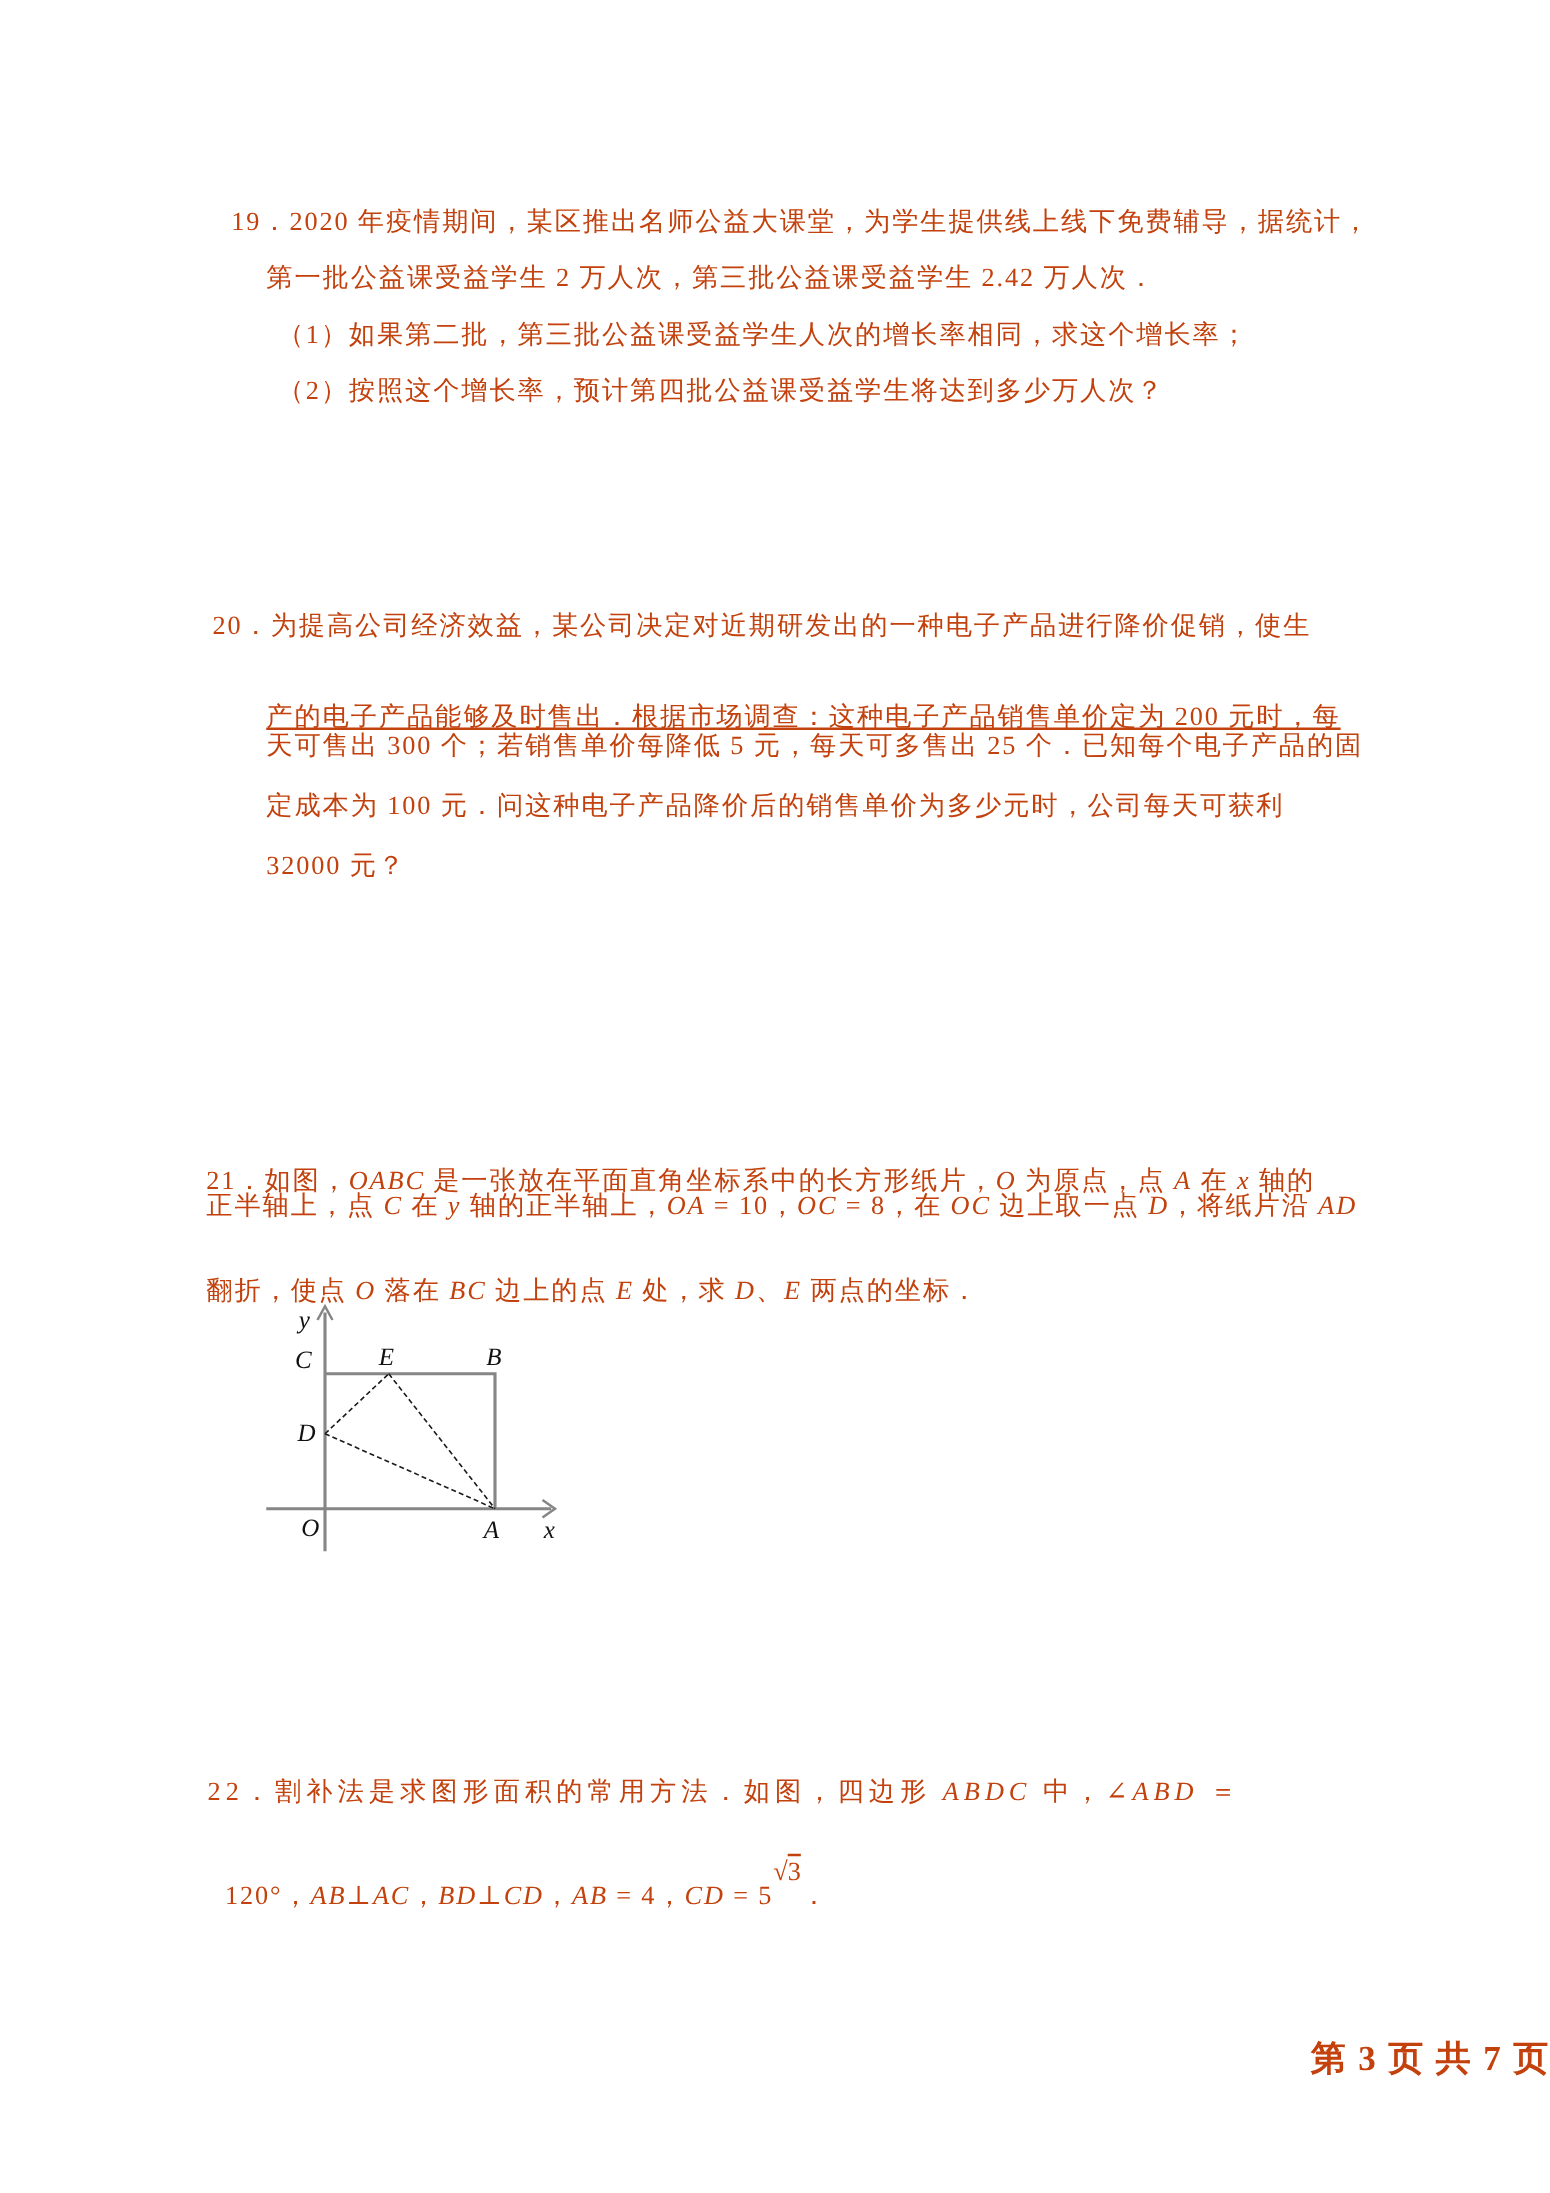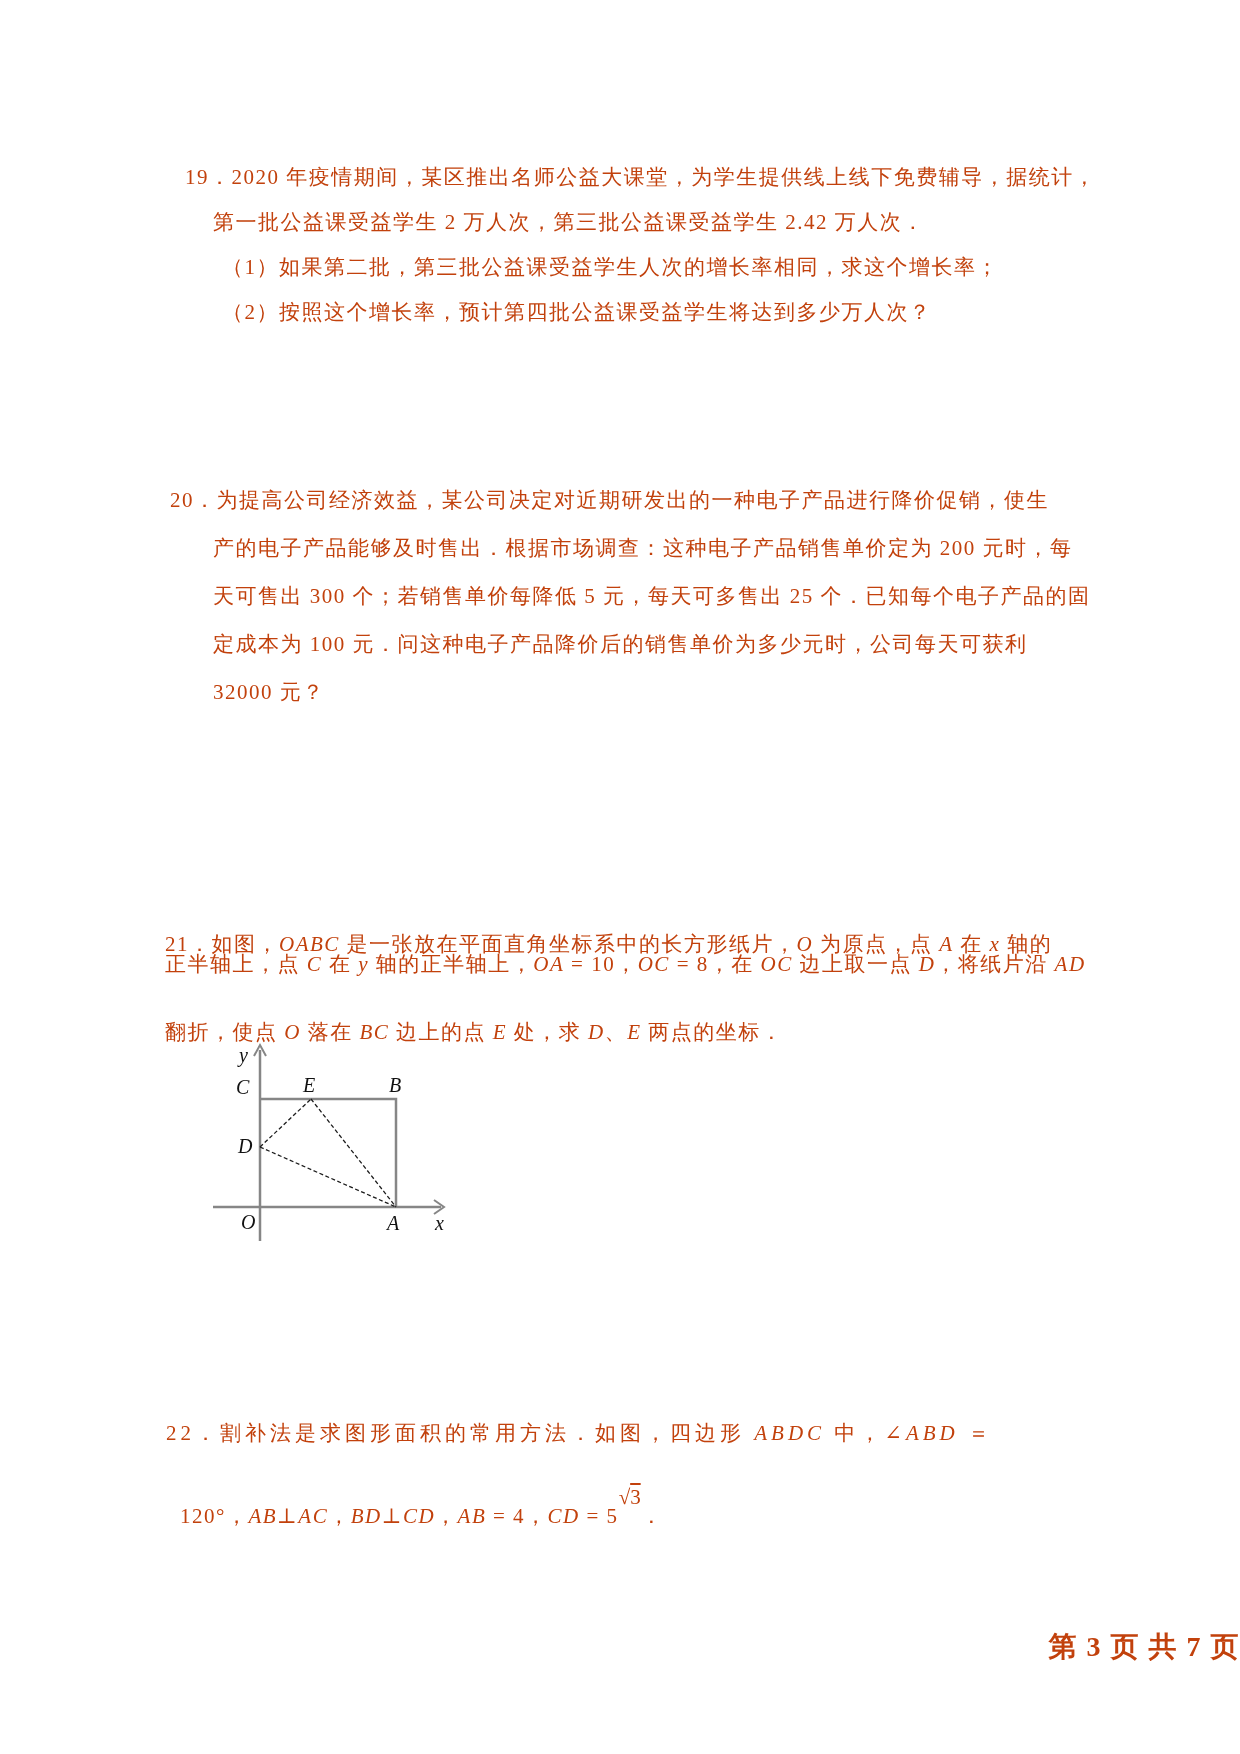--- a/index.html
+++ b/index.html
@@ -44,21 +44,21 @@
 <body>
 
 <div class="page">
 
   <div class="ln" style="left:185px;top:164px;">19．2020 年疫情期间，某区推出名师公益大课堂，为学生提供线上线下免费辅导，据统计，</div>
   <div class="ln" style="left:213px;top:209px;">第一批公益课受益学生 2 万人次，第三批公益课受益学生 2.42 万人次．</div>
   <div class="ln" style="left:222px;top:254px;">（1）如果第二批，第三批公益课受益学生人次的增长率相同，求这个增长率；</div>
   <div class="ln" style="left:222px;top:299px;">（2）按照这个增长率，预计第四批公益课受益学生将达到多少万人次？</div>
 
   <div class="ln" style="left:170px;top:487px;">20．为提高公司经济效益，某公司决定对近期研发出的一种电子产品进行降价促销，使生</div>
-  <div class="ln" style="left:213px;top:535px;">产的电子产品能够及时售出．根据市场调查：这种电子产品销售单价定为 200 元时，每</div>
+  <div class="ln" style="left:213px;top:560px;text-decoration:underline;">产的电子产品能够及时售出．根据市场调查：这种电子产品销售单价定为 200 元时，每</div>
   <div class="ln" style="left:213px;top:583px;text-align:center;">天可售出 300 个；若销售单价每降低 5 元，每天可多售出 25 个．已知每个电子产品的固</div>
   <div class="ln" style="left:213px;top:631px;">定成本为 100 元．问这种电子产品降价后的销售单价为多少元时，公司每天可获利</div>
   <div class="ln" style="left:213px;top:679px;">32000 元？</div>
 
   <div class="ln" style="left:165px;top:903px;margin-top:28px;"><span>21．如图，</span><span class="it">OABC</span><span> 是一张放在平面直角坐标系中的长方形纸片，</span><span class="it">O</span><span> 为原点，点 </span><span class="it">A</span><span> 在 </span><span class="it">x</span><span> 轴的</span></div>
   <div class="ln" style="left:165px;top:951px;text-align:right;"><span>正半轴上，点 </span><span class="it">C</span><span> 在 </span><span class="it">y</span><span> 轴的正半轴上，</span><span class="it">OA</span><span> = 10，</span><span class="it">OC</span><span> = 8，在 </span><span class="it">OC</span><span> 边上取一点 </span><span class="it">D</span><span>，将纸片沿 </span><span class="it">AD</span></div>
   <div class="ln" style="left:165px;top:999px;margin-top:20px;"><span>翻折，使点 </span><span class="it">O</span><span> 落在 </span><span class="it">BC</span><span> 边上的点 </span><span class="it">E</span><span> 处，求 </span><span class="it">D</span><span>、</span><span class="it">E</span><span> 两点的坐标．</span></div>
 
   <div class="fig">
     <svg width="256" height="206" viewBox="0 0 256 206">

